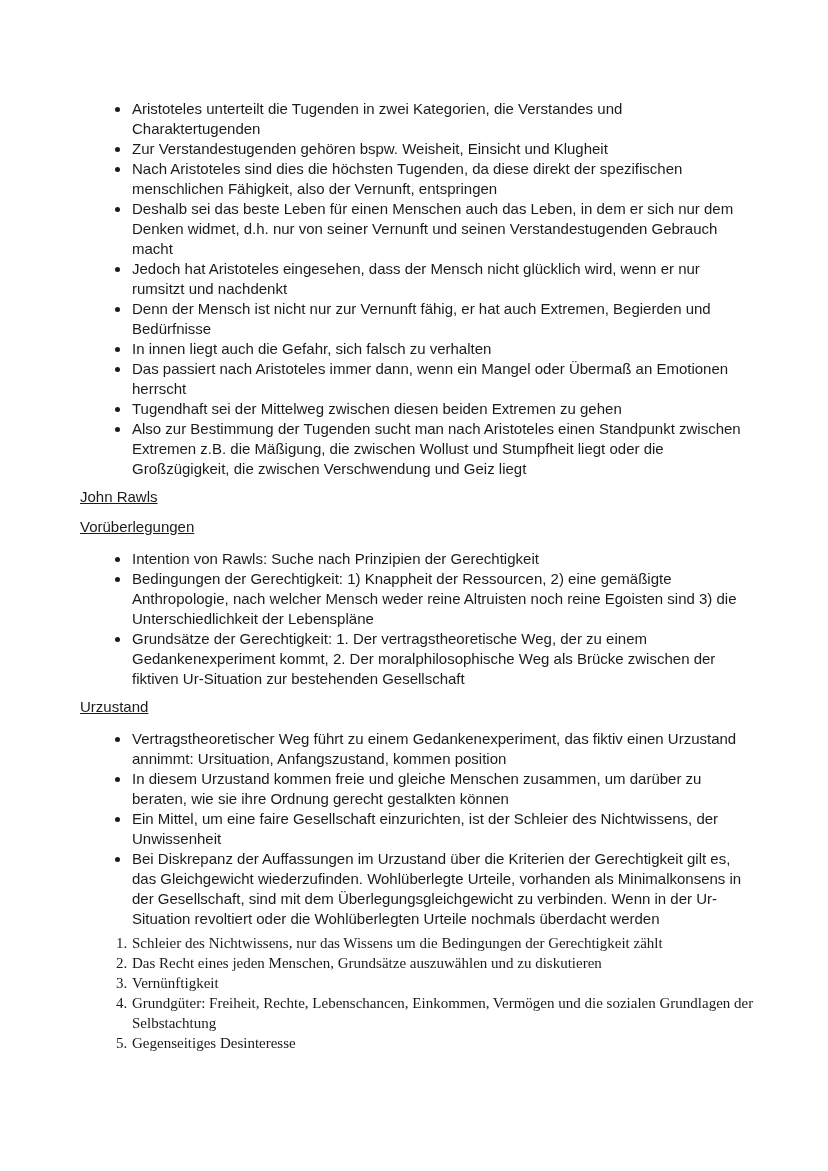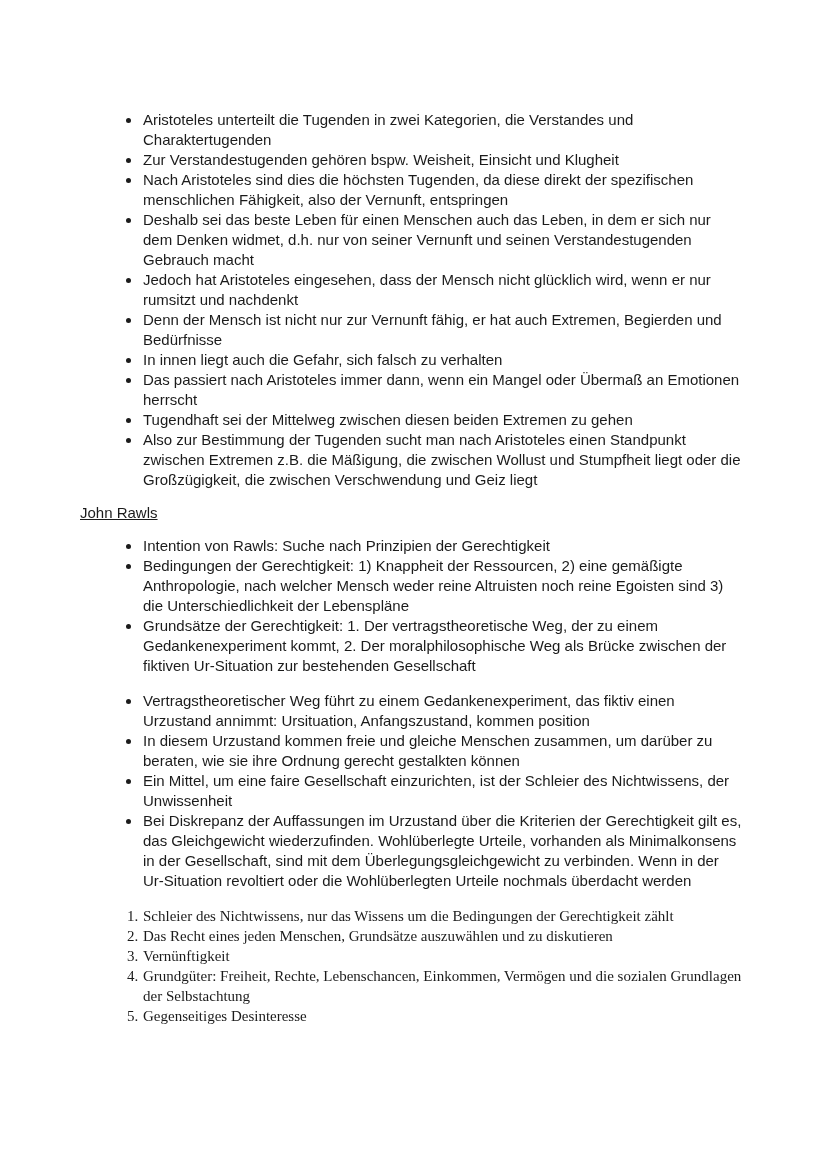--- a/index.html
+++ b/index.html
@@ -16,21 +16,21 @@
   }
   h2.section-heading {
     font-size: 15px;
     line-height: 16px;
     font-weight: normal;
     text-decoration: underline;
     color: #1b1b1b;
     margin: 10px 0 14px 0;
   }
   ul.bullet-list, ol.numbered-list {
-    margin: 15px;
+    margin: 4px;
     padding: 0 0 0 47px;
   }
   ul.bullet-list li { list-style: disc outside; padding-left: 1px; }
   ol.numbered-list li { list-style: decimal outside; padding-left: 1px; font-family: Liberation Serif, serif; }
   li { margin: 0; }
 </style>
 </head>
 <body>
 
 <div class="page">
@@ -43,27 +43,29 @@
     <li>Jedoch hat Aristoteles eingesehen, dass der Mensch nicht glücklich wird, wenn er nur rumsitzt und nachdenkt</li>
     <li>Denn der Mensch ist nicht nur zur Vernunft fähig, er hat auch Extremen, Begierden und Bedürfnisse</li>
     <li>In innen liegt auch die Gefahr, sich falsch zu verhalten</li>
     <li>Das passiert nach Aristoteles immer dann, wenn ein Mangel oder Übermaß an Emotionen herrscht</li>
     <li>Tugendhaft sei der Mittelweg zwischen diesen beiden Extremen zu gehen</li>
     <li>Also zur Bestimmung der Tugenden sucht man nach Aristoteles einen Standpunkt zwischen Extremen z.B. die Mäßigung, die zwischen Wollust und Stumpfheit liegt oder die Großzügigkeit, die zwischen Verschwendung und Geiz liegt</li>
   </ul>
 
   <h2 class="section-heading">John Rawls</h2>
 
+  <h2 class="section-heading">Vorüberlegungen</h2>
 
   <ul class="bullet-list">
     <li>Intention von Rawls: Suche nach Prinzipien der Gerechtigkeit</li>
     <li>Bedingungen der Gerechtigkeit: 1) Knappheit der Ressourcen, 2) eine gemäßigte Anthropologie, nach welcher Mensch weder reine Altruisten noch reine Egoisten sind 3) die Unterschiedlichkeit der Lebenspläne</li>
     <li>Grundsätze der Gerechtigkeit: 1. Der vertragstheoretische Weg, der zu einem Gedankenexperiment kommt, 2. Der moralphilosophische Weg als Brücke zwischen der fiktiven Ur-Situation zur bestehenden Gesellschaft</li>
   </ul>
 
+  <h2 class="section-heading">Urzustand</h2>
 
   <ul class="bullet-list">
     <li>Vertragstheoretischer Weg führt zu einem Gedankenexperiment, das fiktiv einen Urzustand annimmt: Ursituation, Anfangszustand, kommen position</li>
     <li>In diesem Urzustand kommen freie und gleiche Menschen zusammen, um darüber zu beraten, wie sie ihre Ordnung gerecht gestalkten können</li>
     <li>Ein Mittel, um eine faire Gesellschaft einzurichten, ist der Schleier des Nichtwissens, der Unwissenheit</li>
     <li>Bei Diskrepanz der Auffassungen im Urzustand über die Kriterien der Gerechtigkeit gilt es, das Gleichgewicht wiederzufinden. Wohlüberlegte Urteile, vorhanden als Minimalkonsens in der Gesellschaft, sind mit dem Überlegungsgleichgewicht zu verbinden. Wenn in der Ur-Situation revoltiert oder die Wohlüberlegten Urteile nochmals überdacht werden</li>
   </ul>
 
 
   <ol class="numbered-list">

